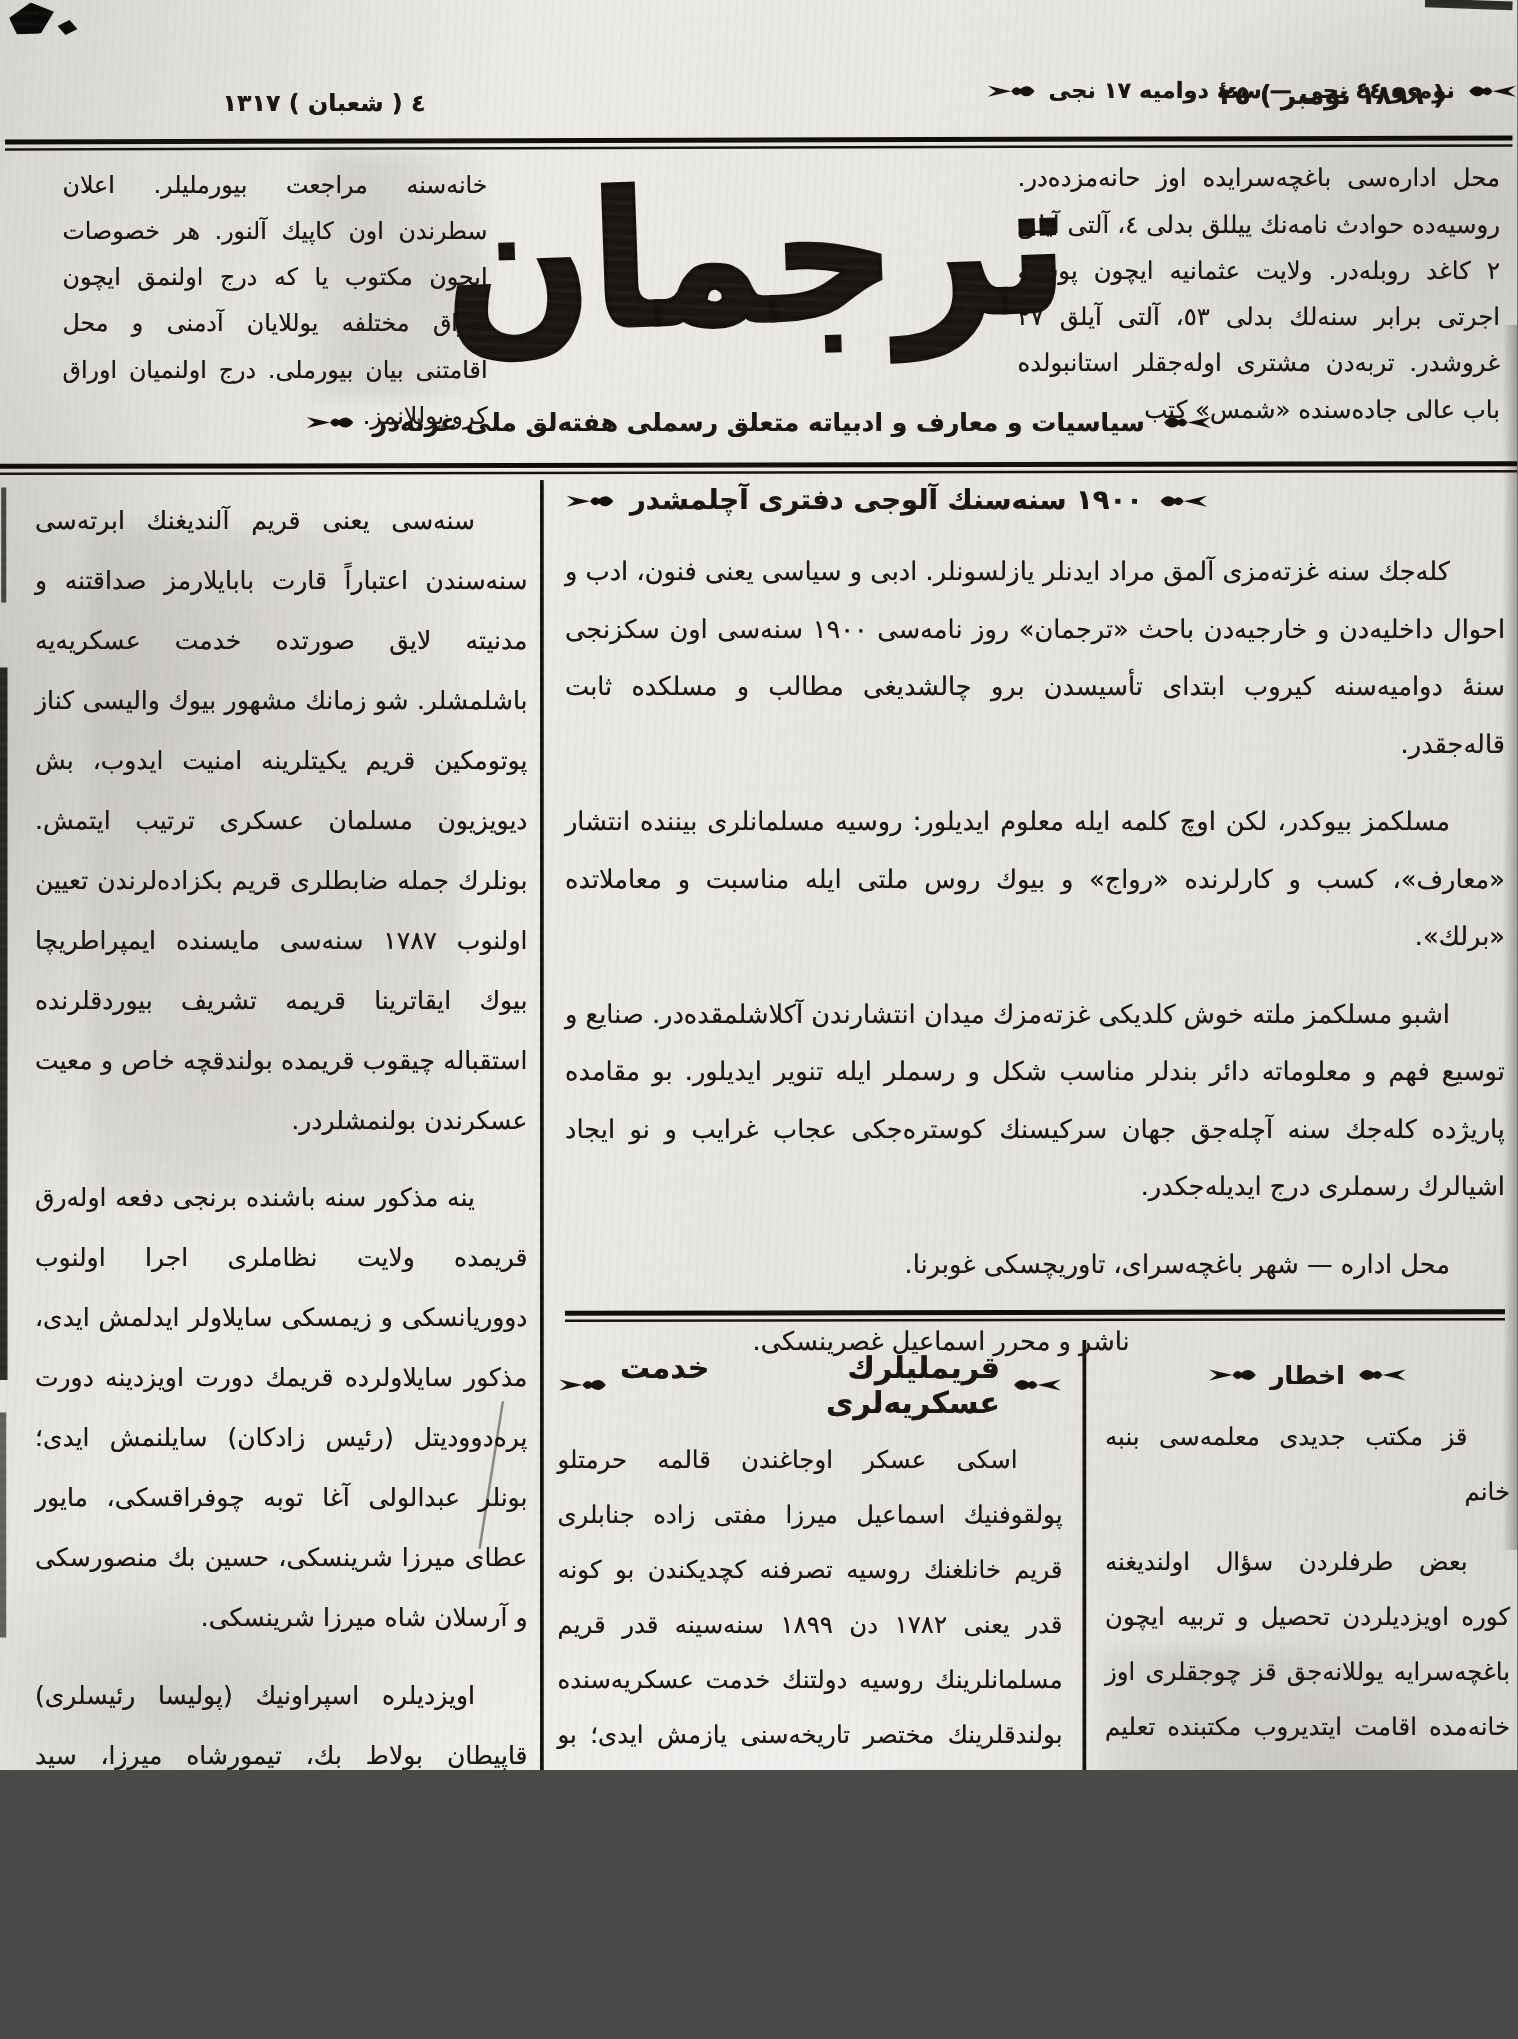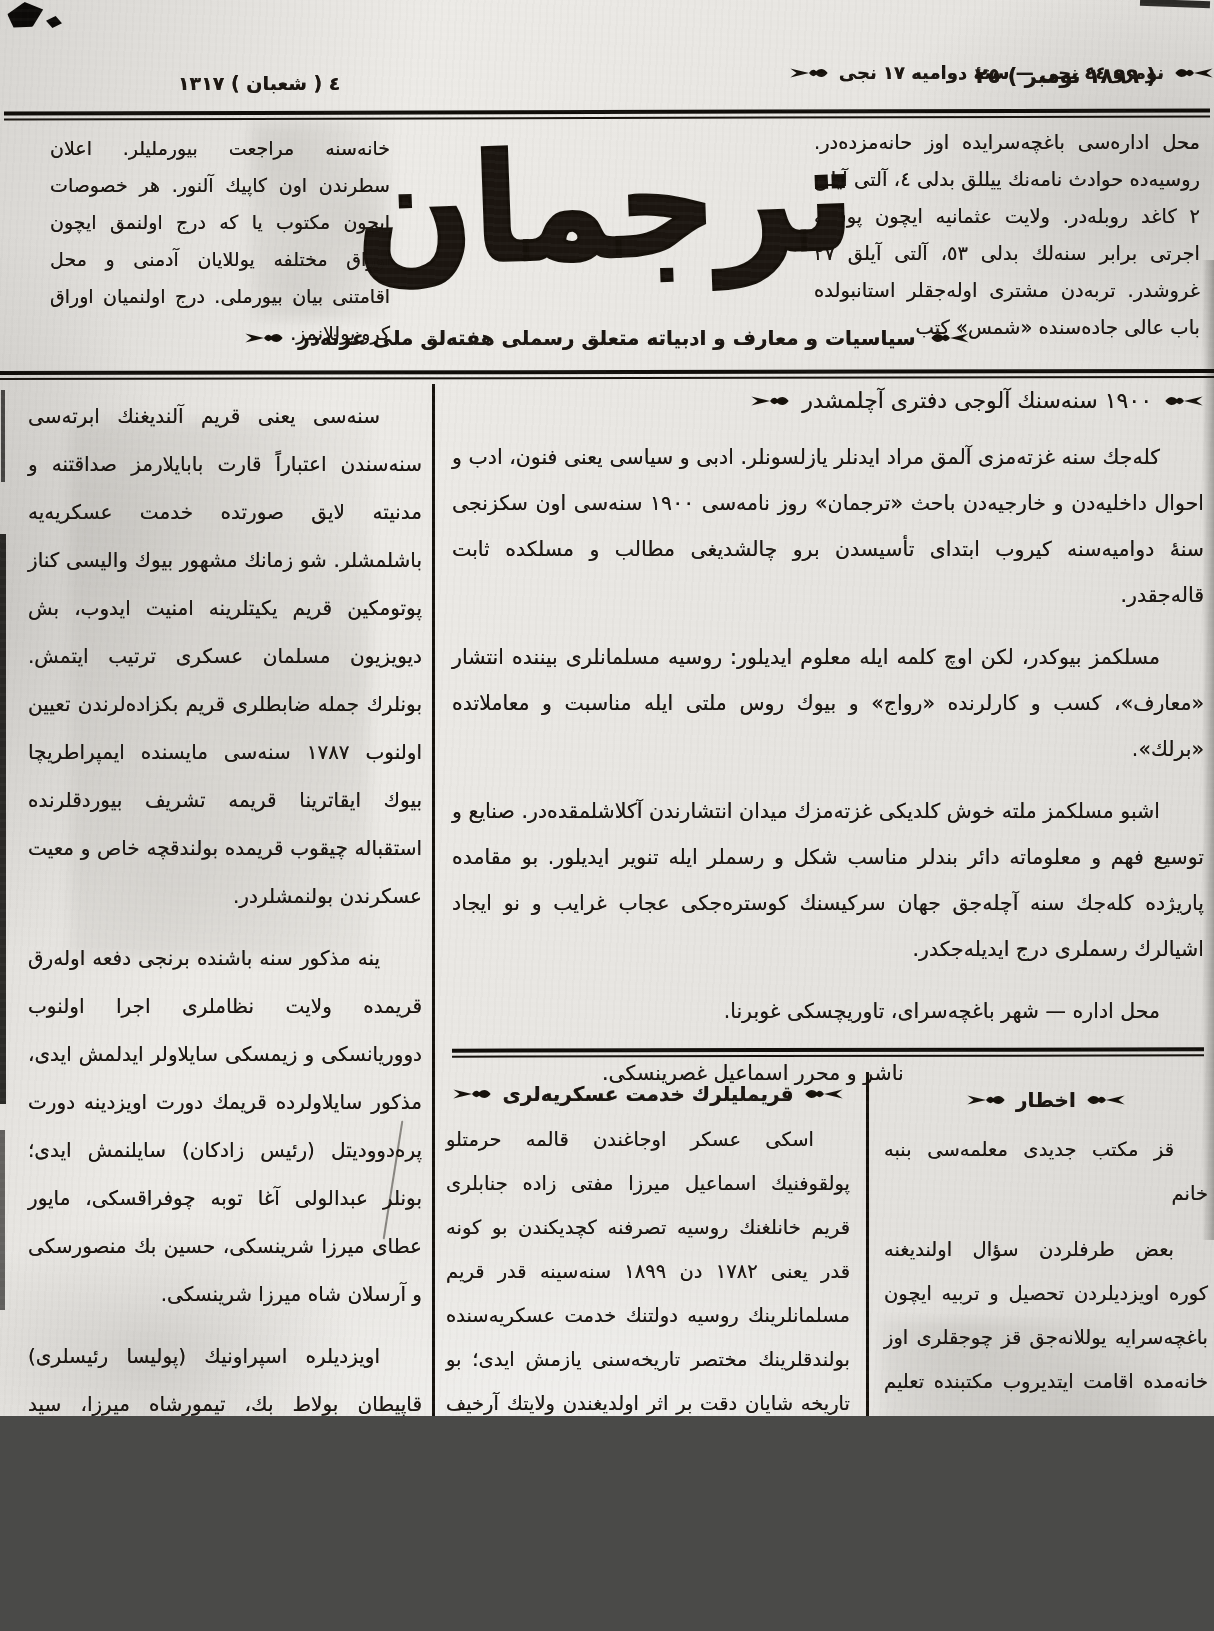--- a/index.html
+++ b/index.html
@@ -42,31 +42,31 @@
 
   
   .fleur{width:40px;height:16px;fill:#15100a;flex:0 0 auto;}
   .fleur.rtl{transform:scaleX(-1);}
 
   
   .left-col{position:absolute;left:28px;top:392px;width:394px;font-size:20px;line-height:48px;}
   .left-col p{margin:0 0 14px;text-indent:42px;}
   .v-div-main{position:absolute;left:432px;top:384px;width:3px;height:1180px;background:#15110c;}
   .main-col{position:absolute;left:452px;top:380px;width:752px;font-size:20.5px;line-height:46px;}
-  .main-col .heading{display:flex;justify-content:flex-end;align-items:center;gap:12px;font-size:22px;font-weight:normal;margin:6px 0 18px;line-height:30px;}
+  .main-col .heading{display:flex;justify-content:flex-start;align-items:center;gap:12px;font-size:22px;font-weight:bold;margin:6px 0 18px;line-height:30px;}
   .main-col p{margin:0 0 16px;text-indent:44px;}
   .line-price{text-indent:44px;}
   .line-addr{text-indent:70px;}
   .signature{text-align:left;padding-left:150px;text-indent:0 !important;}
 
   .h-rule-mid{position:absolute;left:452px;top:1048px;width:752px;transform:rotate(-.1deg);}
   .v-div-bottom{position:absolute;left:866px;top:1072px;width:3px;height:428px;background:#15110c;}
 
   .bcol-mid{position:absolute;left:446px;top:1072px;width:404px;font-size:19.5px;line-height:44px;}
-  .bcol-mid .heading{display:flex;justify-content:center;align-items:center;gap:10px;font-size:20px;font-weight:bold;margin:8px 0 10px;line-height:28px;}
+  .bcol-mid .heading{display:flex;justify-content:center;align-items:center;gap:10px;font-size:24px;font-weight:bold;margin:8px 0 10px;line-height:28px;}
   .bcol-mid p{margin:0 0 10px;text-indent:36px;}
   .bcol-right{position:absolute;left:884px;top:1072px;width:324px;font-size:19.5px;line-height:44px;}
   .bcol-right .heading{display:flex;justify-content:center;align-items:center;gap:10px;font-size:20px;font-weight:bold;margin:14px 0 14px;line-height:28px;}
   .bcol-right p{margin:0 0 12px;text-indent:34px;}
   .sig-left{text-align:left;text-indent:0 !important;padding-left:4px;}
   .footer-mark{text-align:left;text-indent:0 !important;padding-left:26px;font-size:20px;letter-spacing:4px;}
 
   
   .mark{position:absolute;background:#0c0a08;}
   .mark-tl1{left:8px;top:2px;width:36px;height:26px;clip-path:polygon(0 30%,55% 0,100% 45%,60% 100%,8% 85%);transform:rotate(-14deg);}

